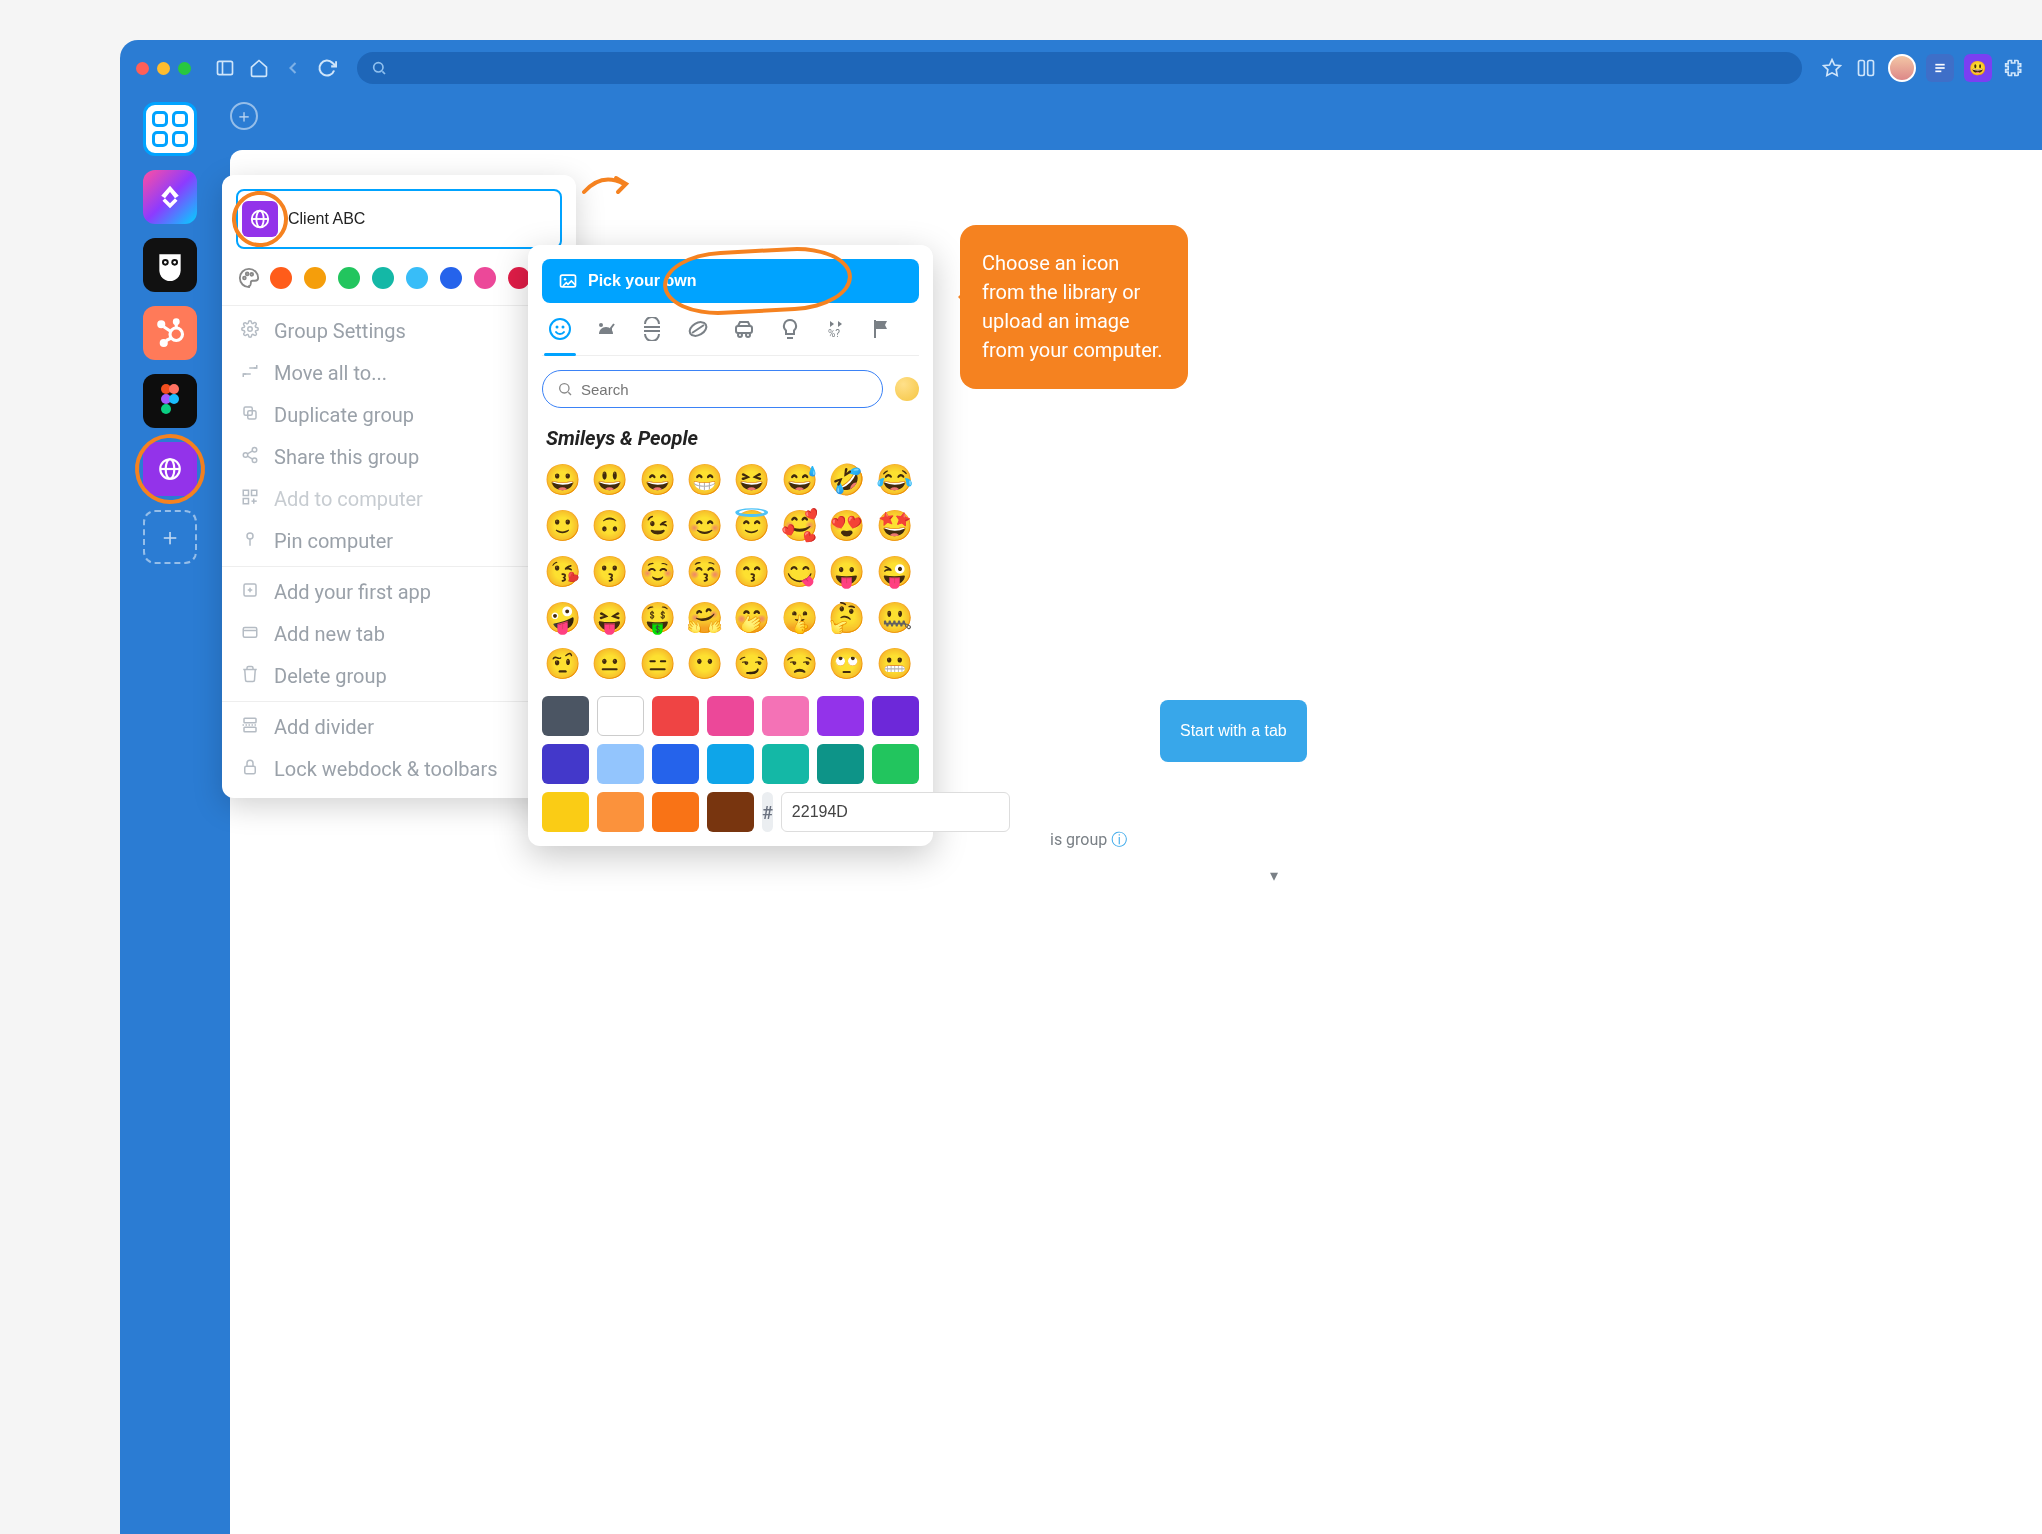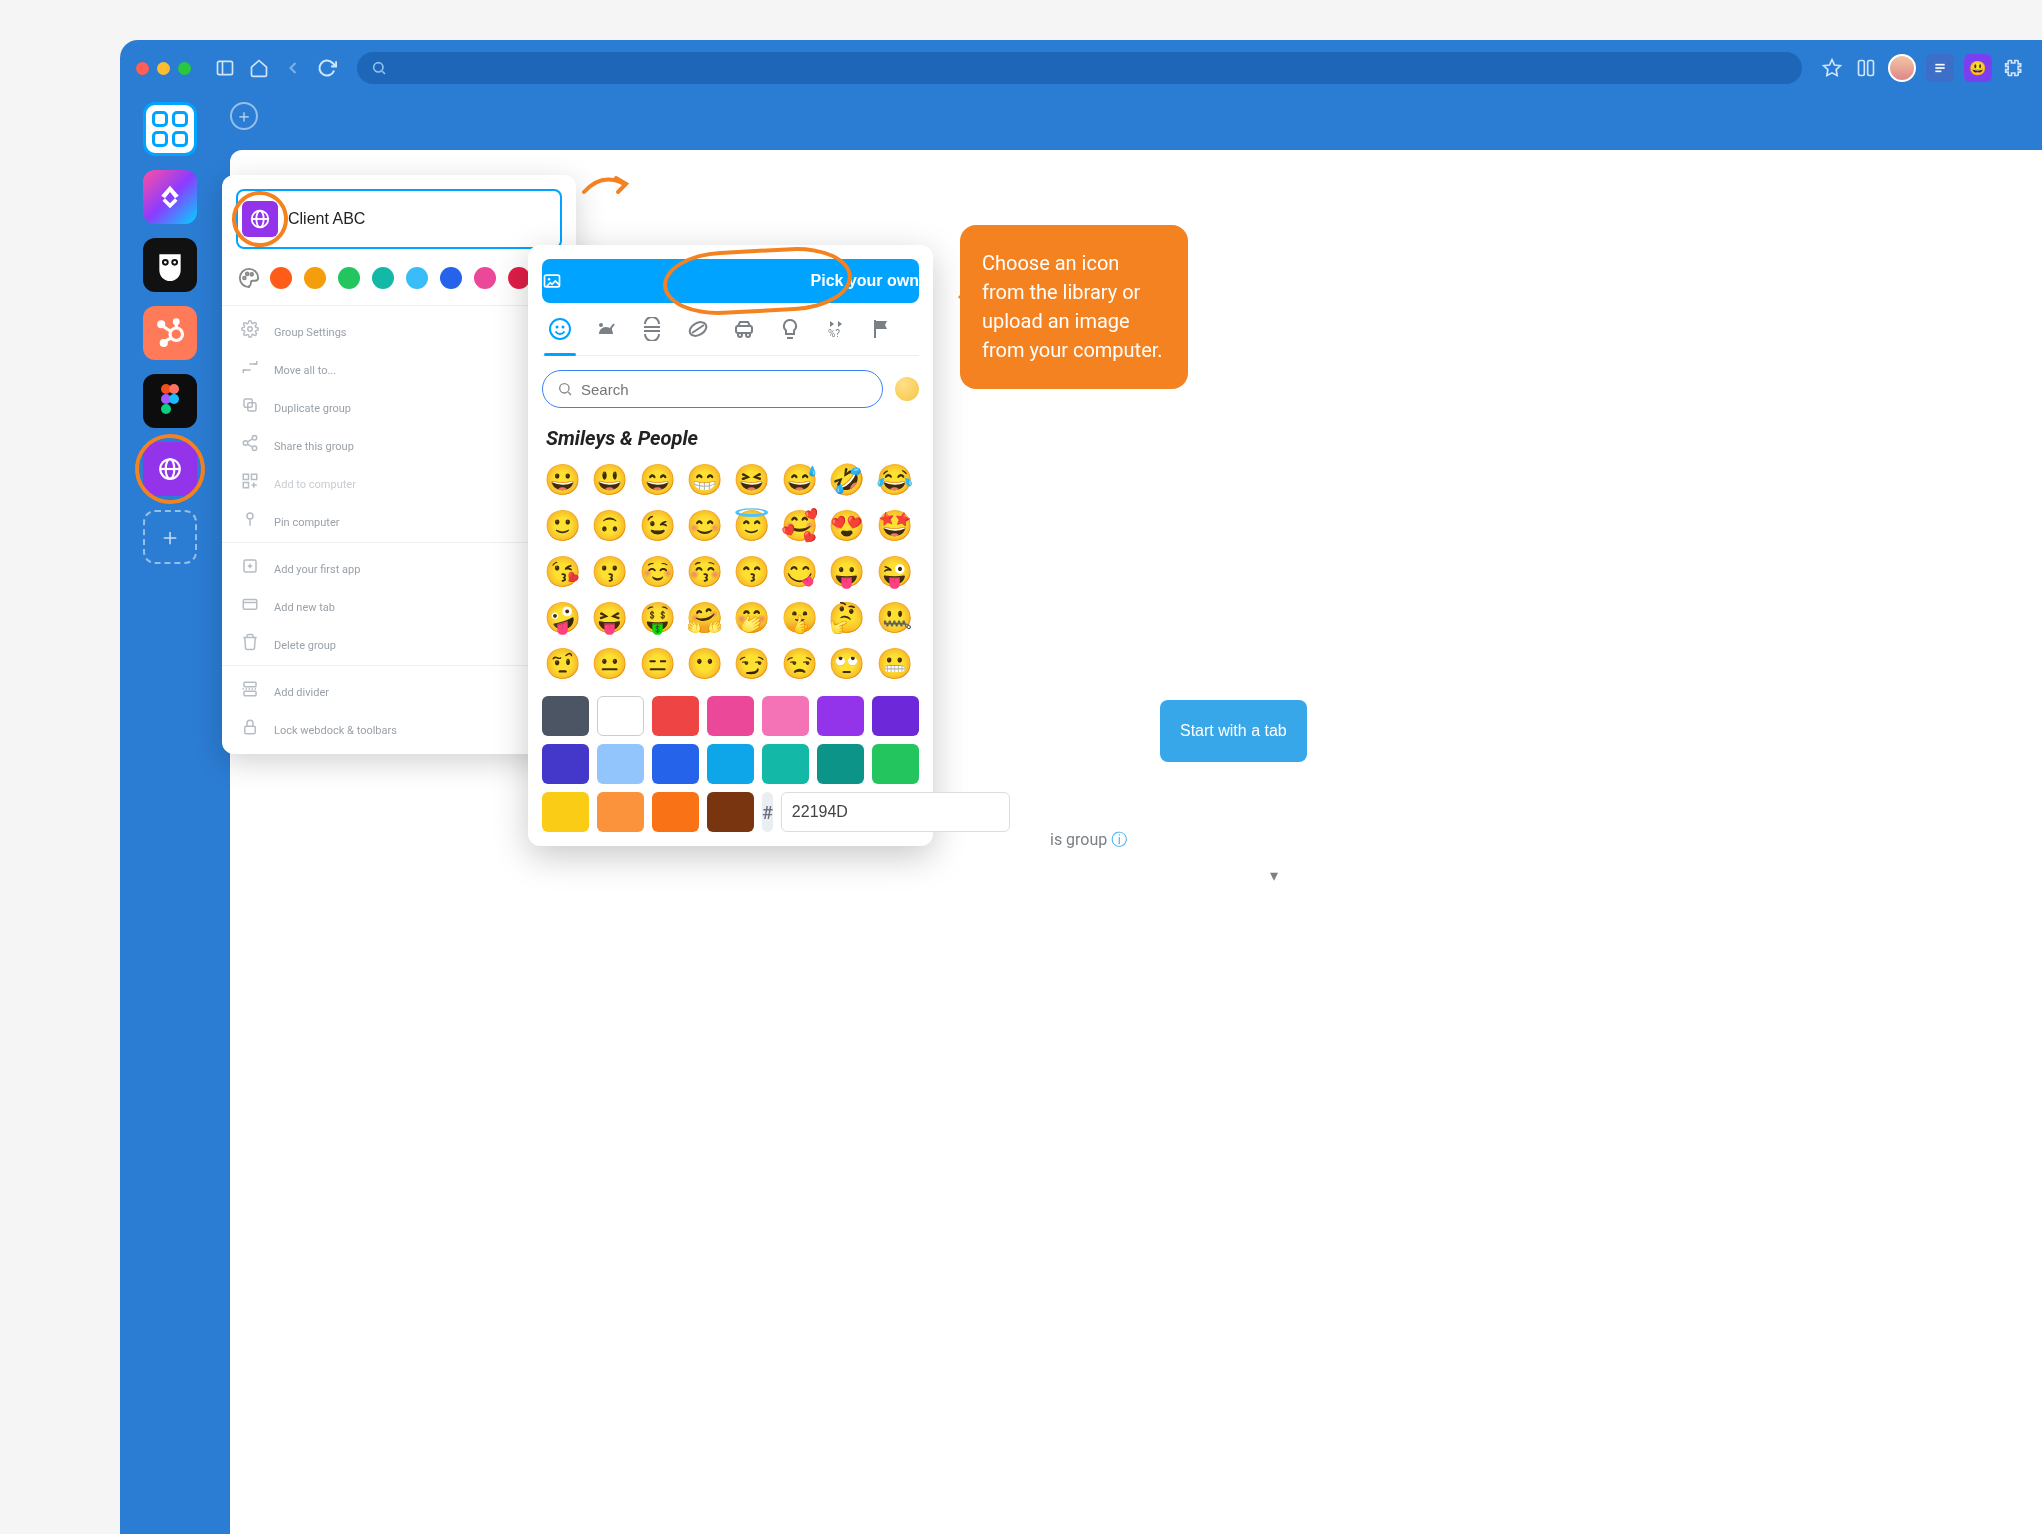--- a/index.html
+++ b/index.html
@@ -131,21 +131,21 @@
     position:relative;
   }
   .ctx-name-icon .circle-scribble { inset:-10px; border-width:4px;}
   .ctx-name-input { border:none; outline:none; font-size:16px; flex:1; color:#222; font-weight:500;}
   
   .color-row { display:flex; align-items:center; gap:10px; padding: 6px 16px 12px 16px; }
   .palette-icon { width:22px; height:22px; color:#888;}
   .color-dot { width:22px; height:22px; border-radius:50%; cursor:pointer;}
   
   .ctx-sep { height:1px; background:#eee; margin: 4px 0;}
-  .ctx-item { display:flex; align-items:flex-end; gap:14px; padding: 9px 18px; color:#9aa1a9; cursor:pointer; font-size:11px;}
+  .ctx-item { display:flex; align-items:flex-start; gap:14px; padding: 9px 18px; color:#9aa1a9; cursor:pointer; font-size:20px;}
   .ctx-item .ico { width:20px; height:20px; display:flex; align-items:center; justify-content:center; color:#b5bcc4;}
   .ctx-item.disabled { color:#c7ccd1; }
   
   .arrow-annot {
     position:absolute;
     top: 170px;
     left: 582px;
     width: 50px;
     height: 40px;
     z-index:25;
@@ -168,24 +168,25 @@
     width:100%;
     height:44px;
     background:#00a3ff;
     border:none;
     border-radius:8px;
     color:#fff;
     font-size:16px;
     font-weight:600;
     display:flex;
     align-items:center;
-    justify-content:space-between;
+    justify-content:flex-start;
     gap:10px;
     cursor:pointer;
     position:relative;
+    padding-left:16px;
   }
   .oval-scribble {
     position:absolute;
     left: 32%;
     right: 18%;
     top:-10px;
     bottom:-10px;
     border:4px solid #f58220;
     border-radius: 50% / 80%;
     transform: rotate(-3deg);

